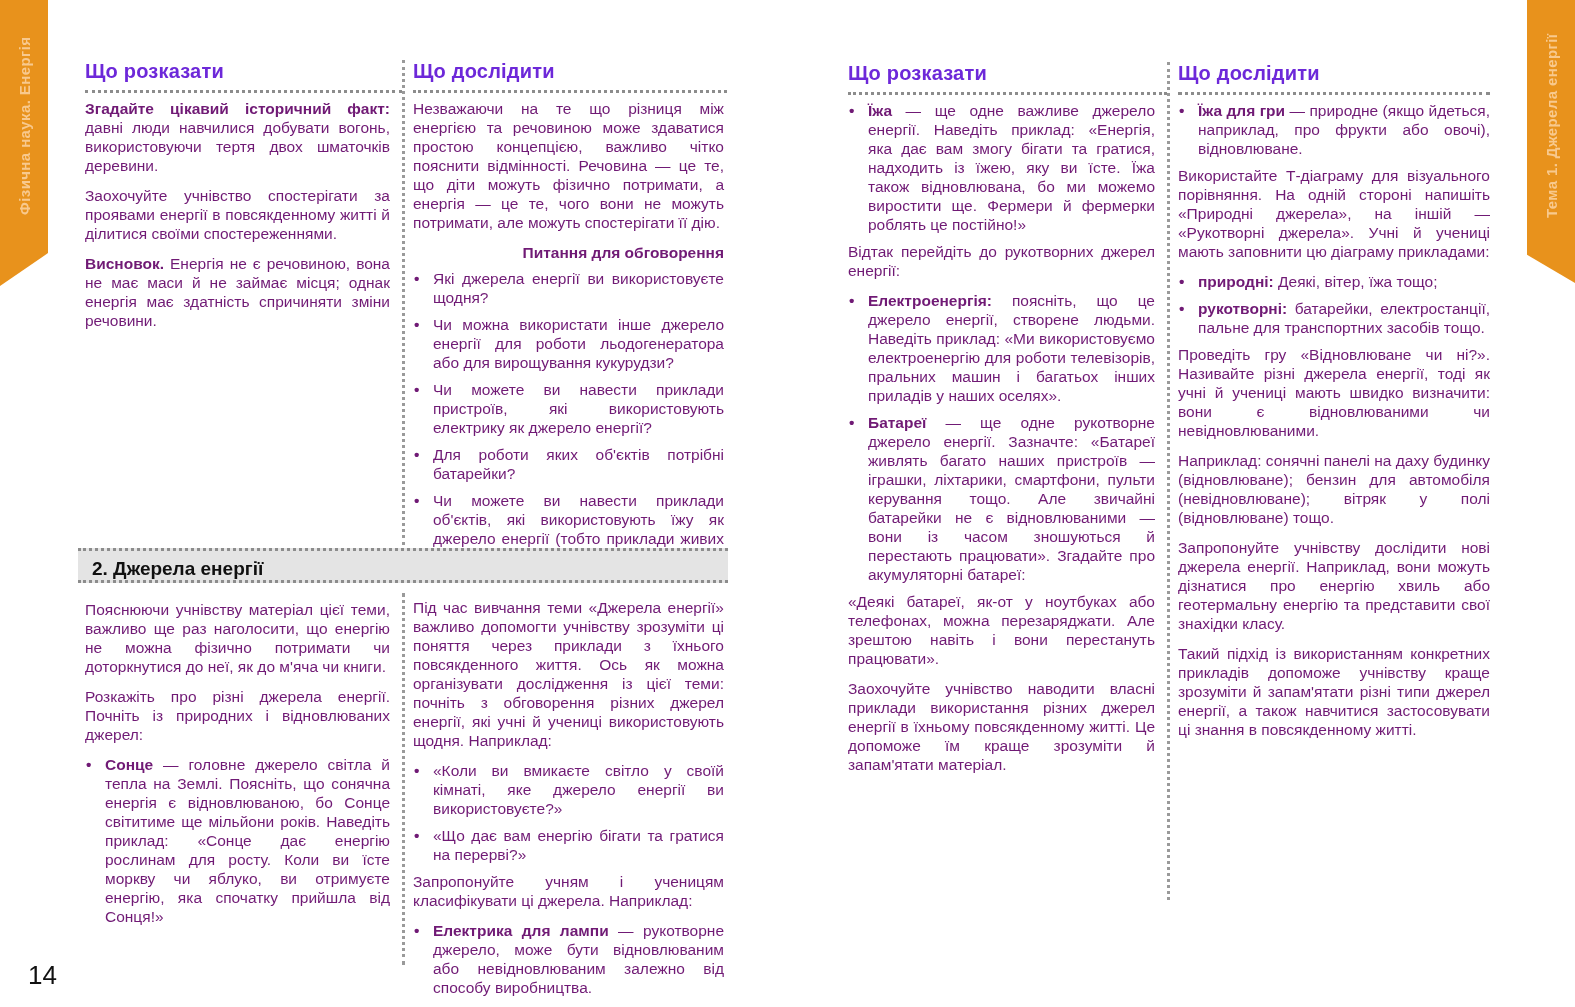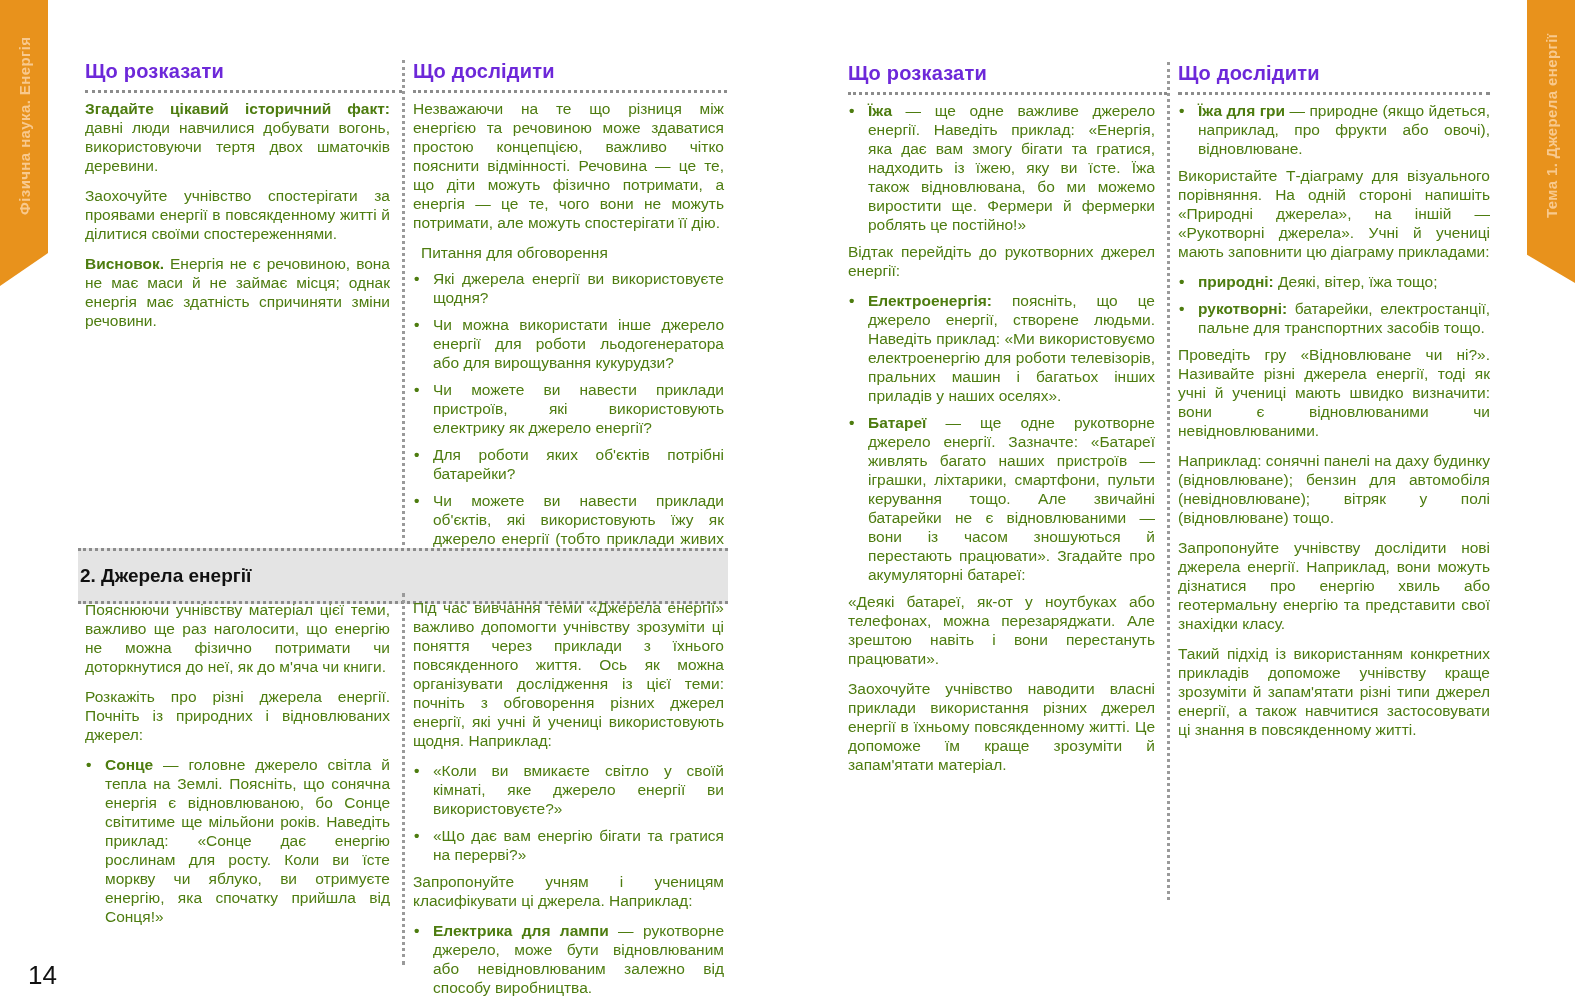--- a/index.html
+++ b/index.html
@@ -23,32 +23,32 @@
   
   .col-h {
     position: absolute; box-sizing: border-box;
     font-size: 20px; font-weight: bold; color: #6d28d9;
     padding-bottom: 7px; letter-spacing: 0.2px;
     border-bottom: 3px dotted #8c8c8c;
   }
   
   .vdiv { position: absolute; width: 0; border-left: 3px dotted #9a9a9a; }
   
-  .col { position: absolute; font-size: 15.5px; line-height: 19px; text-align: justify; color: #4d7c0f; }
+  .col { position: absolute; font-size: 15.5px; line-height: 19px; text-align: justify; color: #701a75; }
   .p   { margin: 0 0 11px 0; }
-  .sub { margin: 0 0 7px 8px; font-weight: normal; text-align: left; }
+  .sub { margin: 0 0 7px 16px; font-weight: bold; text-align: right; }
   .lead { font-weight: bold; }
   .bullet { position: relative; padding-left: 20px; margin: 0 0 8px 0; }
   .dot { position: absolute; left: 1px; top: 0; font-weight: bold; }
   
   .band {
-    position: absolute; left: 78px; top: 548px; width: 650px; height: 56px;
+    position: absolute; left: 78px; top: 548px; width: 650px; height: 35px;
     box-sizing: border-box; background: #E4E4E4;
     border-top: 3px dotted #8c8c8c; border-bottom: 3px dotted #8c8c8c;
-    display: flex; align-items: center; padding-left: 2px;
+    display: flex; align-items: flex-end; padding-left: 14px;
     font-size: 19px; font-weight: bold; color: #101010;
   }
   
   .pagenum { position: absolute; font-size: 26px; color: #101010; }
 </style>
 </head>
 <body>
 
 <div class="tab tab-left">
   <div class="tab-label">Фізична наука. Енергія</div>

